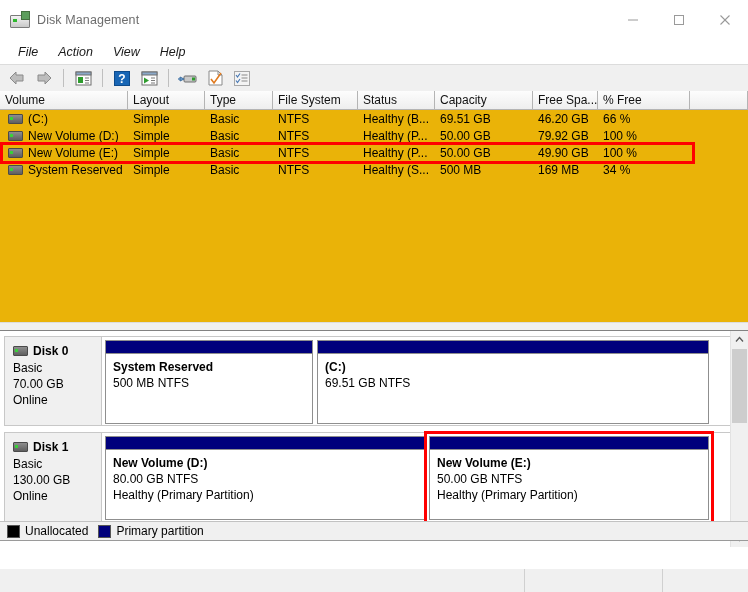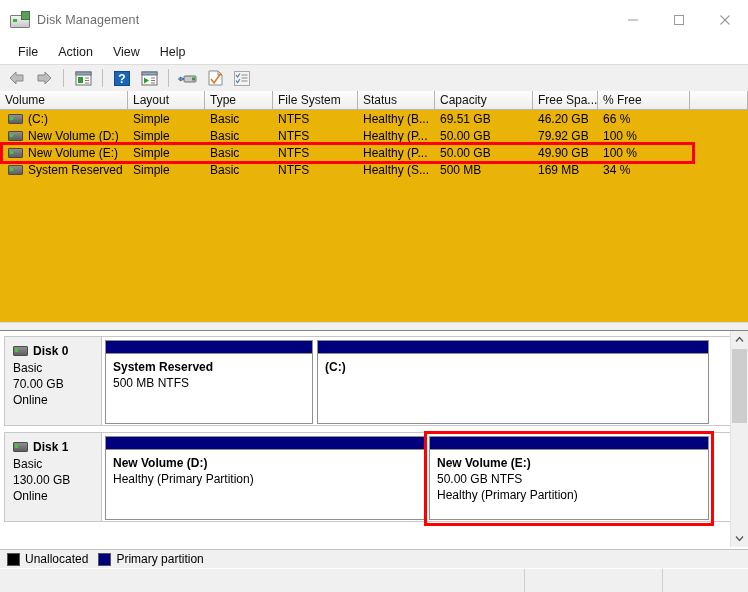--- a/index.html
+++ b/index.html
@@ -40,21 +40,21 @@
   }
   .win-controls{position:absolute;right:0;top:0;height:40px;display:flex;}
   .wbtn{width:46px;height:40px;display:flex;align-items:center;justify-content:center;}
   .wbtn svg{display:block;}
   
   .menubar{
     height:24px;display:flex;align-items:center;
     background:#ffffff;padding-left:8px;
   }
   .menuitem{
-    font-size:12.5px;color:#1a1a1a;padding:3px 10px;
+    font-size:12.5px;color:#1a1a1a;padding:3px 10px;font-style:italic;
   }
   
   .toolbar{
     height:26px;background:#f0f0f0;
     border-top:1px solid #dcdcdc;
     border-bottom:1px solid #c6c6c6;
     display:flex;align-items:center;padding-left:5px;gap:3px;
   }
   .tbtn{width:24px;height:22px;display:flex;align-items:center;justify-content:center;}
   .tsep{width:1px;height:18px;background:#bfbfbf;margin:0 4px;}
@@ -150,21 +150,21 @@
   .vscroll{
     position:absolute;right:0;top:331px;width:17px;height:216px;
     background:#f0f0f0;border-left:1px solid #e2e2e2;
   }
   .vsarrow{width:17px;height:17px;display:flex;align-items:center;justify-content:center;}
   .vsthumb{
     position:absolute;left:1px;top:18px;width:15px;height:74px;background:#cdcdcd;
   }
   
   .legend{
-    position:absolute;left:0;top:549px;width:748px;height:20px;
+    position:absolute;left:0;top:521px;width:748px;height:20px;
     background:#f0f0f0;border-top:1px solid #c2c2c2;border-bottom:1px solid #9a9a9a;
     display:flex;align-items:center;padding-left:7px;box-sizing:border-box;
   }
   .legitem{display:flex;align-items:center;margin-right:10px;font-size:12px;color:#000;}
   .swatch{width:11px;height:11px;border:1px solid #555;margin-right:5px;}
   
   .statusbar{
     position:absolute;left:0;top:568px;width:748px;height:24px;
     background:#f0f0f0;border-top:1px solid #ffffff;display:flex;
   }
@@ -362,39 +362,41 @@
             <div class="bar" style="background: rgb(0, 0, 124);"></div>
             <div class="ptext">
               <div class="ptitle">System Reserved</div>
               <div class="pline">500 MB NTFS</div>
             </div>
           </div>
           <div class="part" style="width: 392px;">
             <div class="bar" style="background: rgb(0, 0, 124);"></div>
             <div class="ptext">
               <div class="ptitle">(C:)</div>
+              <div class="pline">69.51 GB NTFS</div>
             </div>
           </div>
         </div>
       </div>
       <div class="diskrow">
         <div class="diskinfo">
           <div class="diskname">
             <span class="minidrive"></span>
             <span>Disk 1</span>
           </div>
           <div class="diskmeta">Basic</div>
           <div class="diskmeta">130.00 GB</div>
           <div class="diskmeta">Online</div>
         </div>
         <div class="partarea">
           <div class="part" style="width: 320px;">
             <div class="bar" style="background: rgb(0, 0, 124);"></div>
             <div class="ptext">
               <div class="ptitle">New Volume  (D:)</div>
+              <div class="pline">80.00 GB NTFS</div>
               <div class="pline">Healthy (Primary Partition)</div>
             </div>
           </div>
           <div class="part" style="width: 280px;">
             <div class="bar" style="background: rgb(0, 0, 124);"></div>
             <div class="ptext">
               <div class="ptitle">New Volume  (E:)</div>
               <div class="pline">50.00 GB NTFS</div>
               <div class="pline">Healthy (Primary Partition)</div>
             </div>

